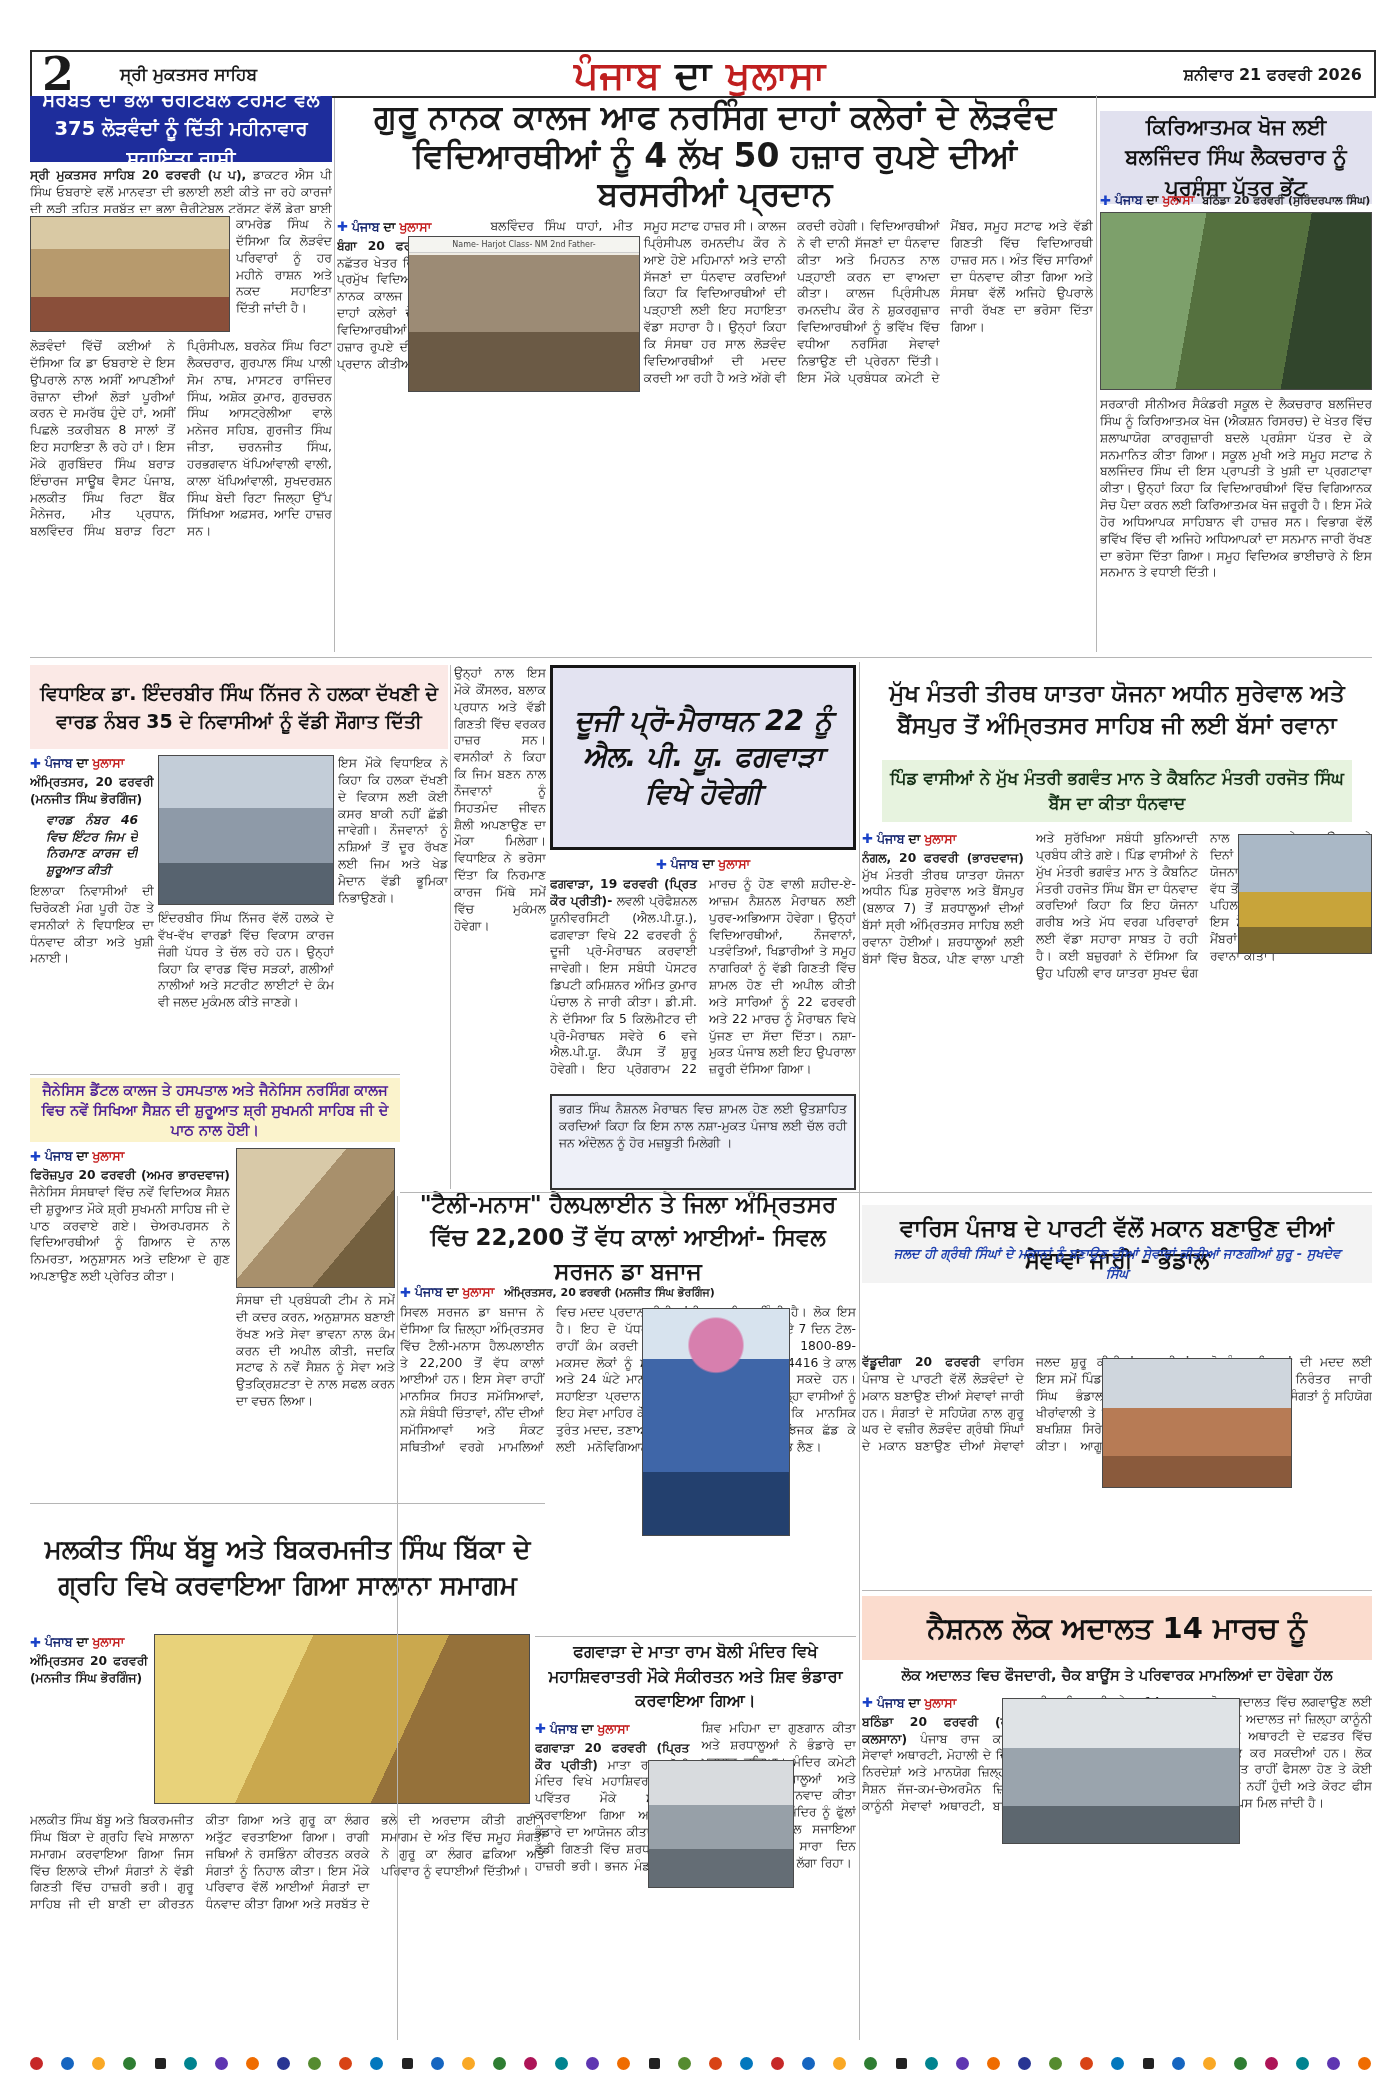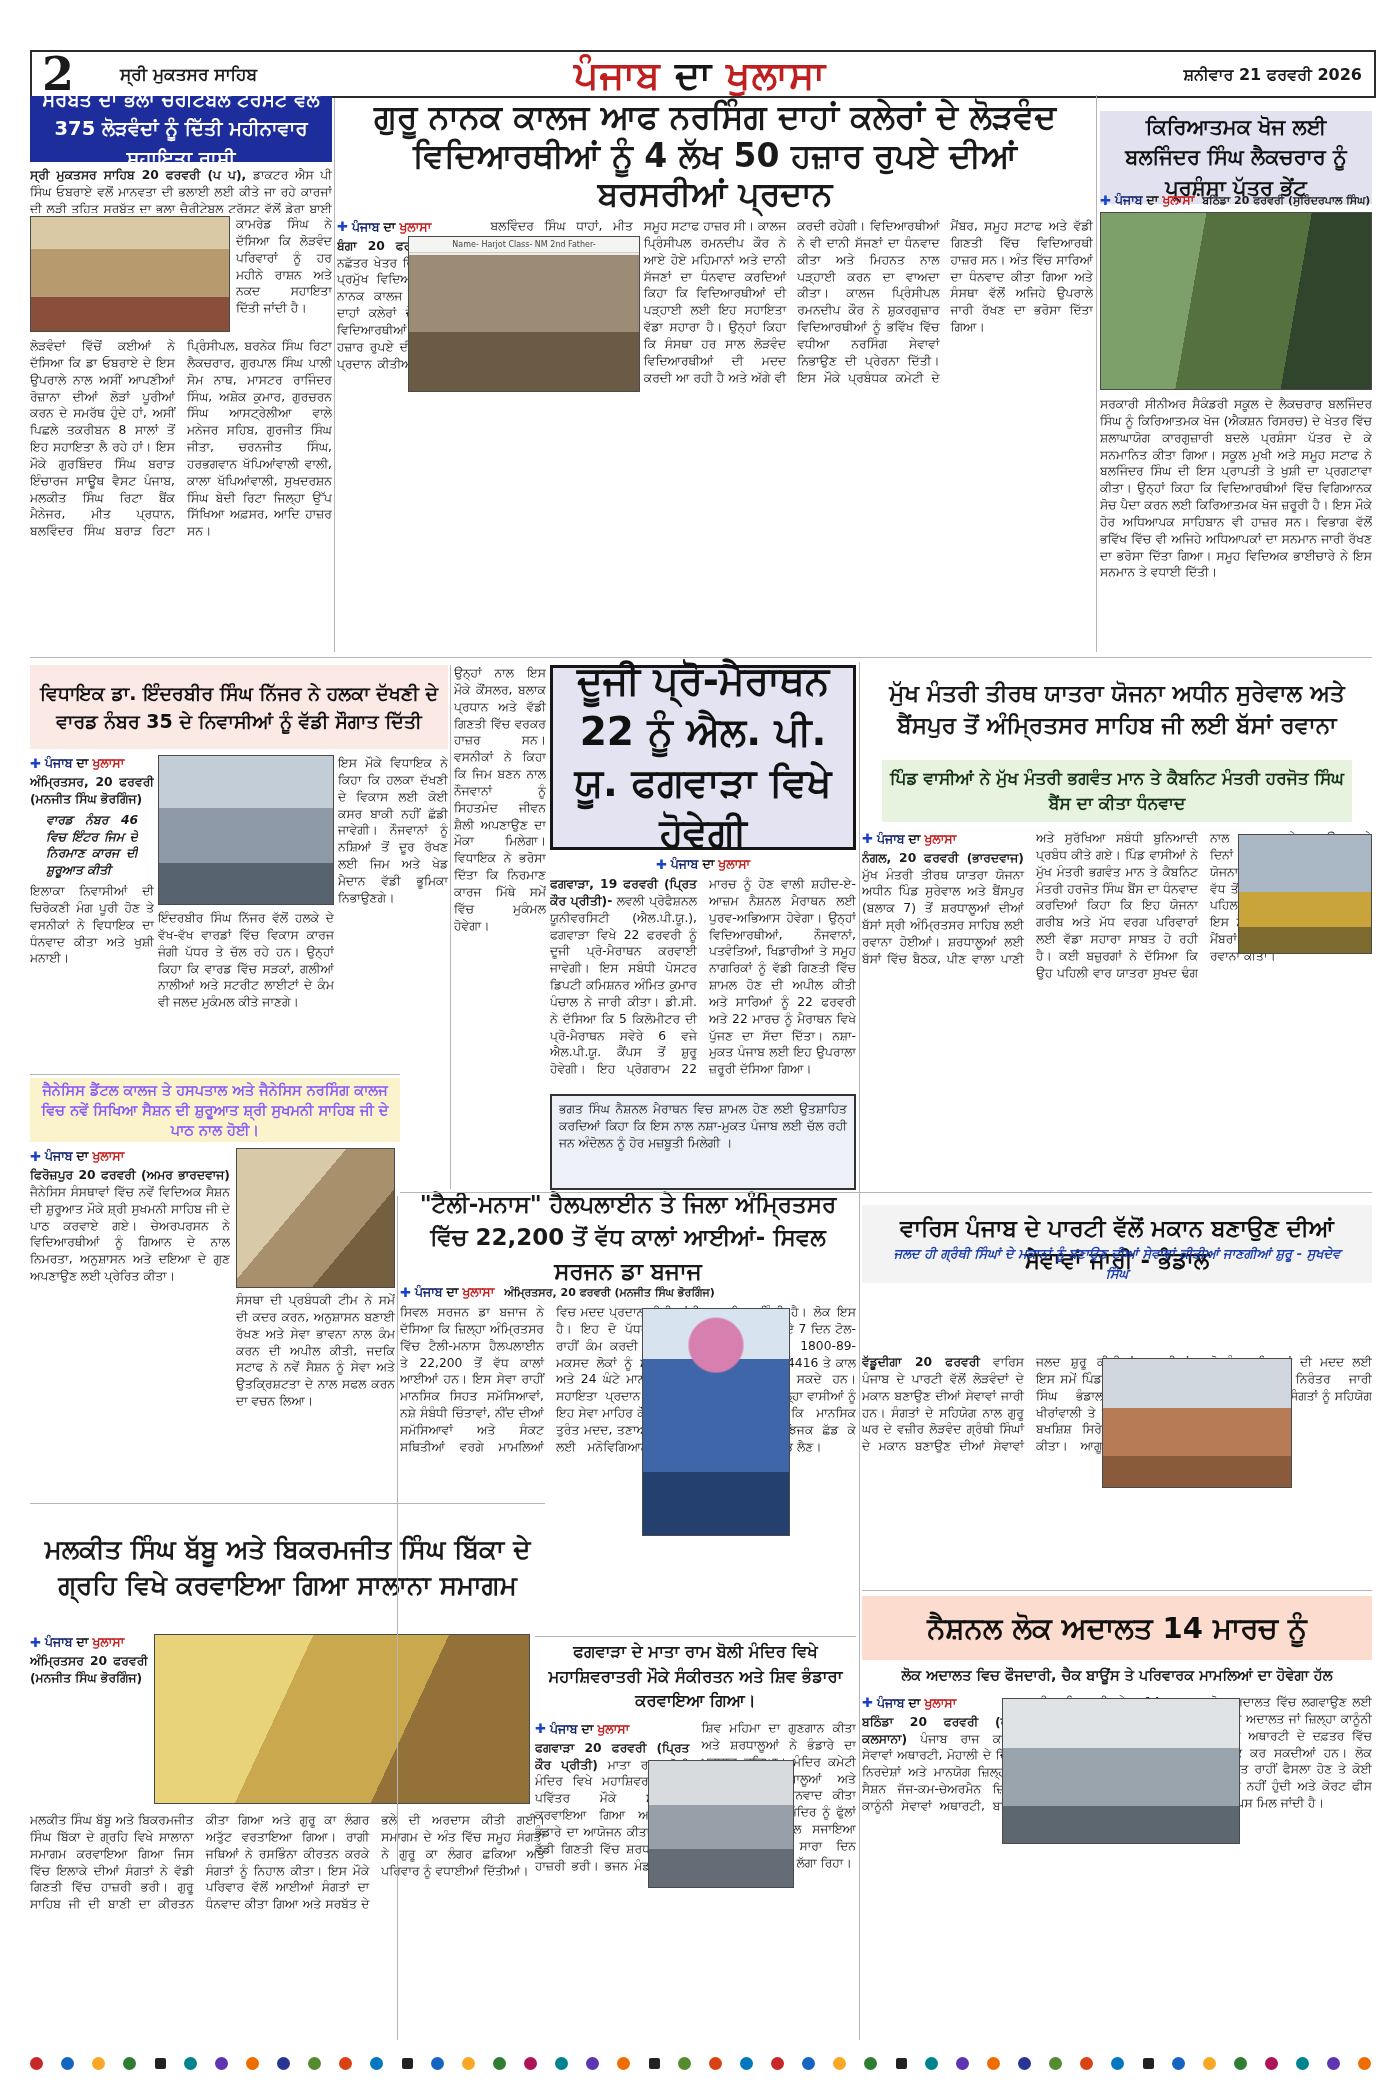--- a/index.html
+++ b/index.html
@@ -14,21 +14,21 @@
   .m-red{color:#c01f1f;} .m-blk{color:#161616;}
   .hdate{font-size:16px;font-weight:bold;margin-left:auto;margin-right:12px;}
   
   .hl{font-weight:bold;text-align:center;display:flex;align-items:center;justify-content:center;padding:2px 6px;box-sizing:border-box;}
   .hl-blue{background:#1e2d9c;color:#fff;}
   .hl-lav{background:#e1e1ef;color:#111;}
   .hl-pink{background:#fbe9e6;color:#111;}
   .hl-grn{background:#e7f3df;color:#143015;}
   .hl-peach{background:#fbdcce;color:#111;}
   .hl-gray{background:#f3f3f3;color:#111;}
-  .hl-yel{background:#fbf3cc;color:#8b5cf6;}
+  .hl-yel{background:#fbf3cc;color:#4c1d95;}
   .hl-box{background:#e3e3f1;border:3px solid #161616;color:#111;}
   .sub-blue{color:#1d3fae;font-style:italic;font-weight:bold;text-align:center;}
   
   .bt{font-size:12.3px;line-height:1.37;text-align:justify;overflow:hidden;box-sizing:border-box;}
   .cols2{column-count:2;column-gap:12px;}
   .cols3{column-count:3;column-gap:12px;}
   .cols5{column-count:5;column-gap:11px;}
   .dl{font-weight:bold;}
   
   .brand{font-size:12.5px;font-weight:bold;white-space:nowrap;display:flex;align-items:center;gap:4px;}
@@ -141,21 +141,21 @@
   <div class="abs bt" style="left:158px;top:910px;width:176px;height:160px;">
     <span>ਇੰਦਰਬੀਰ ਸਿੰਘ ਨਿੱਜਰ ਵੱਲੋਂ ਹਲਕੇ ਦੇ ਵੱਖ-ਵੱਖ ਵਾਰਡਾਂ ਵਿੱਚ ਵਿਕਾਸ ਕਾਰਜ ਜੰਗੀ ਪੱਧਰ ਤੇ ਚੱਲ ਰਹੇ ਹਨ। ਉਨ੍ਹਾਂ ਕਿਹਾ ਕਿ ਵਾਰਡ ਵਿੱਚ ਸੜਕਾਂ, ਗਲੀਆਂ ਨਾਲੀਆਂ ਅਤੇ ਸਟਰੀਟ ਲਾਈਟਾਂ ਦੇ ਕੰਮ ਵੀ ਜਲਦ ਮੁਕੰਮਲ ਕੀਤੇ ਜਾਣਗੇ।</span>
   </div>
   <div class="abs bt" style="left:338px;top:755px;width:110px;height:315px;">
     <span>ਇਸ ਮੌਕੇ ਵਿਧਾਇਕ ਨੇ ਕਿਹਾ ਕਿ ਹਲਕਾ ਦੱਖਣੀ ਦੇ ਵਿਕਾਸ ਲਈ ਕੋਈ ਕਸਰ ਬਾਕੀ ਨਹੀਂ ਛੱਡੀ ਜਾਵੇਗੀ। ਨੌਜਵਾਨਾਂ ਨੂੰ ਨਸ਼ਿਆਂ ਤੋਂ ਦੂਰ ਰੱਖਣ ਲਈ ਜਿਮ ਅਤੇ ਖੇਡ ਮੈਦਾਨ ਵੱਡੀ ਭੂਮਿਕਾ ਨਿਭਾਉਣਗੇ।</span>
   </div>
   <div class="abs bt" style="left:454px;top:665px;width:92px;height:524px;">
     <span>ਉਨ੍ਹਾਂ ਨਾਲ ਇਸ ਮੌਕੇ ਕੌਂਸਲਰ, ਬਲਾਕ ਪ੍ਰਧਾਨ ਅਤੇ ਵੱਡੀ ਗਿਣਤੀ ਵਿੱਚ ਵਰਕਰ ਹਾਜ਼ਰ ਸਨ। ਵਸਨੀਕਾਂ ਨੇ ਕਿਹਾ ਕਿ ਜਿਮ ਬਣਨ ਨਾਲ ਨੌਜਵਾਨਾਂ ਨੂੰ ਸਿਹਤਮੰਦ ਜੀਵਨ ਸ਼ੈਲੀ ਅਪਣਾਉਣ ਦਾ ਮੌਕਾ ਮਿਲੇਗਾ। ਵਿਧਾਇਕ ਨੇ ਭਰੋਸਾ ਦਿੱਤਾ ਕਿ ਨਿਰਮਾਣ ਕਾਰਜ ਮਿੱਥੇ ਸਮੇਂ ਵਿੱਚ ਮੁਕੰਮਲ ਹੋਵੇਗਾ।</span>
   </div>
 
-  <div class="abs hl hl-box" style="left:550px;top:665px;width:306px;height:185px;font-size:39px;line-height:1.3;">
+  <div class="abs hl hl-box" style="left:550px;top:665px;width:306px;height:185px;font-size:28px;line-height:1.3;font-style:italic;">
     <span>ਦੂਜੀ ਪ੍ਰੋ-ਮੈਰਾਥਨ 22 ਨੂੰ ਐਲ. ਪੀ. ਯੂ. ਫਗਵਾੜਾ ਵਿਖੇ ਹੋਵੇਗੀ</span>
   </div>
   <div class="abs" style="left:550px;top:856px;width:306px;display:flex;justify-content:center;">
     <div class="brand">
         <span class="bi">✚</span>
         <span class="b1">ਪੰਜਾਬ</span>
         <span class="b2">ਦਾ</span>
         <span class="b3">ਖੁਲਾਸਾ</span>
       </div>
   </div>

